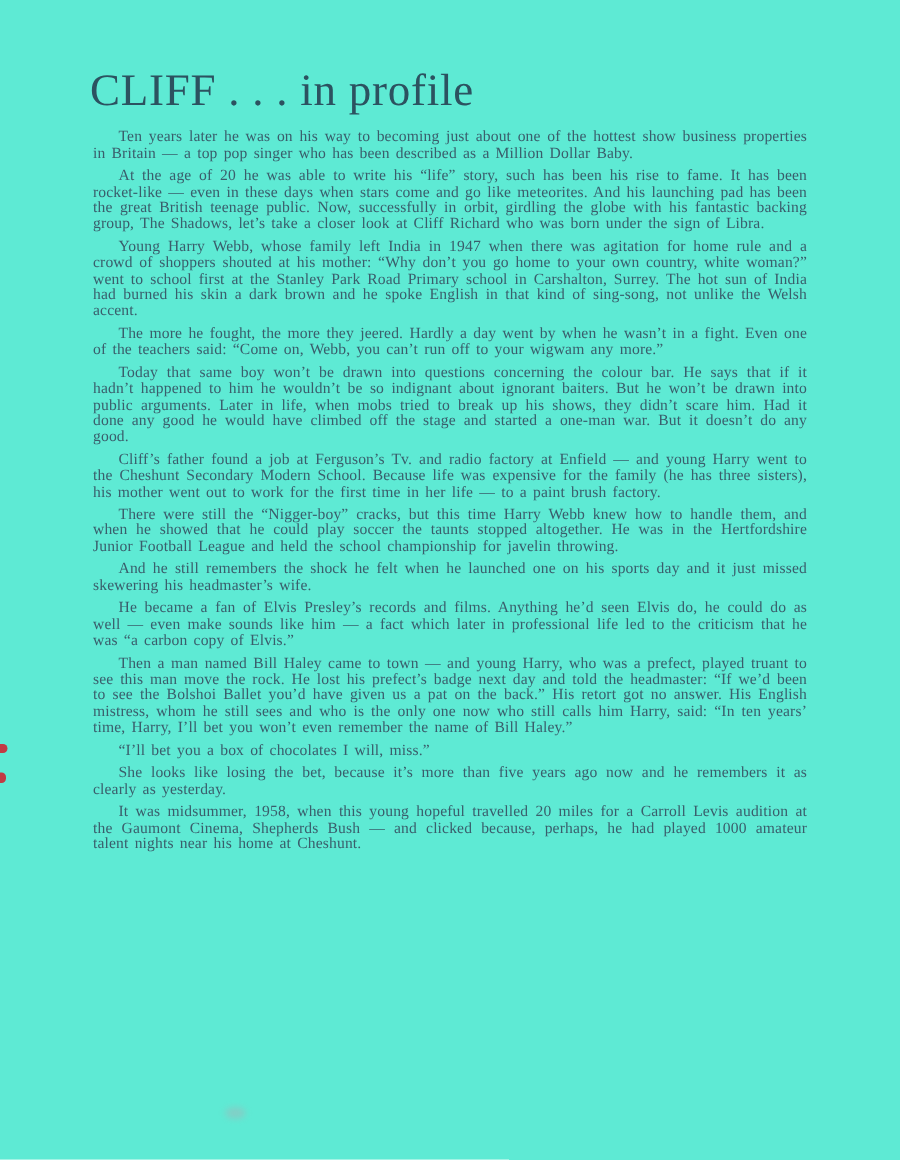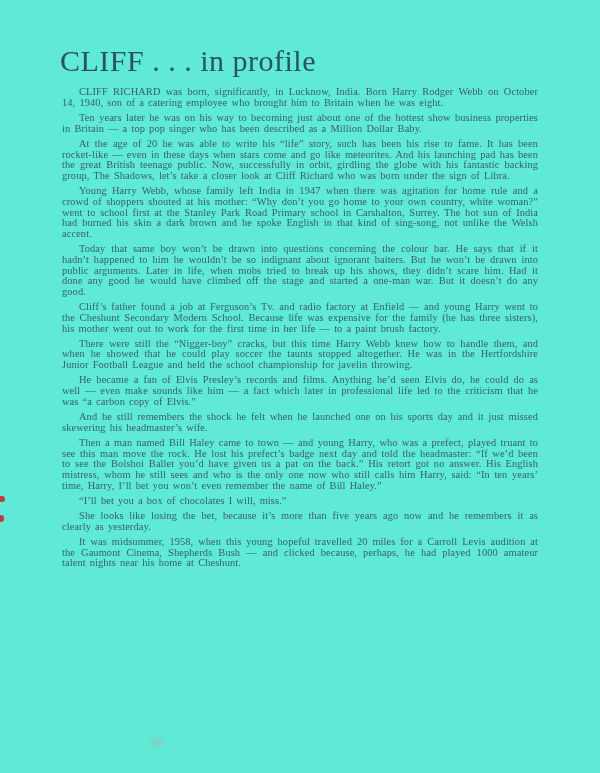--- a/index.html
+++ b/index.html
@@ -60,29 +60,29 @@
     filter: blur(2px);
   }
 </style>
 </head>
 <body>
 
 <div class="page">
   <h1 class="title">CLIFF . . . in profile</h1>
 
   <div class="article-body">
-    <p>CLIFF RICHARD was born, significantly, in Lucknow, India.  Born Harry Rodger Webb on October 14, 1940, son of a catering employee who brought him to Britain when he was eight.</p>
     <p>Ten years later he was on his way to becoming just about one of the hottest show business properties in Britain — a top pop singer who has been described as a Million Dollar Baby.</p>
     <p>At the age of 20 he was able to write his “life” story, such has been his rise to fame.  It has been rocket-like — even in these days when stars come and go like meteorites.  And his launching pad has been the great British teenage public.  Now, successfully in orbit, girdling the globe with his fantastic backing group, The Shadows, let’s take a closer look at Cliff Richard who was born under the sign of Libra.</p>
     <p>Young Harry Webb, whose family left India in 1947 when there was agitation for home rule and a crowd of shoppers shouted at his mother: “Why don’t you go home to your own country, white woman?” went to school first at the Stanley Park Road Primary school in Carshalton, Surrey.  The hot sun of India had burned his skin a dark brown and he spoke English in that kind of sing-song, not unlike the Welsh accent.</p>
+    <p>The more he fought, the more they jeered.  Hardly a day went by when he wasn’t in a fight.  Even one of the teachers said: “Come on, Webb, you can’t run off to your wigwam any more.”</p>
     <p>Today that same boy won’t be drawn into questions concerning the colour bar.  He says that if it hadn’t happened to him he wouldn’t be so indignant about ignorant baiters.  But he won’t be drawn into public arguments.  Later in life, when mobs tried to break up his shows, they didn’t scare him.  Had it done any good he would have climbed off the stage and started a one-man war.  But it doesn’t do any good.</p>
     <p>Cliff’s father found a job at Ferguson’s Tv. and radio factory at Enfield — and young Harry went to the Cheshunt Secondary Modern School.  Because life was expensive for the family (he has three sisters), his mother went out to work for the first time in her life — to a paint brush factory.</p>
     <p>There were still the “Nigger-boy” cracks, but this time Harry Webb knew how to handle them, and when he showed that he could play soccer the taunts stopped altogether.  He was in the Hertfordshire Junior Football League and held the school championship for javelin throwing.</p>
+    <p>And he still remembers the shock he felt when he launched one on his sports day and it just missed skewering his headmaster’s wife.</p>
     <p>He became a fan of Elvis Presley’s records and films.  Anything he’d seen Elvis do, he could do as well — even make sounds like him — a fact which later in professional life led to the criticism that he was “a carbon copy of Elvis.”</p>
-    <p>And he still remembers the shock he felt when he launched one on his sports day and it just missed skewering his headmaster’s wife.</p>
     <p>Then a man named Bill Haley came to town — and young Harry, who was a prefect, played truant to see this man move the rock.  He lost his prefect’s badge next day and told the headmaster: “If we’d been to see the Bolshoi Ballet you’d have given us a pat on the back.”  His retort got no answer.  His English mistress, whom he still sees and who is the only one now who still calls him Harry, said: “In ten years’ time, Harry, I’ll bet you won’t even remember the name of Bill Haley.”</p>
     <p>“I’ll bet you a box of chocolates I will, miss.”</p>
     <p>She looks like losing the bet, because it’s more than five years ago now and he remembers it as clearly as yesterday.</p>
     <p>It was midsummer, 1958, when this young hopeful travelled 20 miles for a Carroll Levis audition at the Gaumont Cinema, Shepherds Bush — and clicked because, perhaps, he had played 1000 amateur talent nights near his home at Cheshunt.</p>
   </div>
 
   <div class="red-mark m1"></div>
   <div class="red-mark m2"></div>
   <div class="smudge"></div>
 </div>

